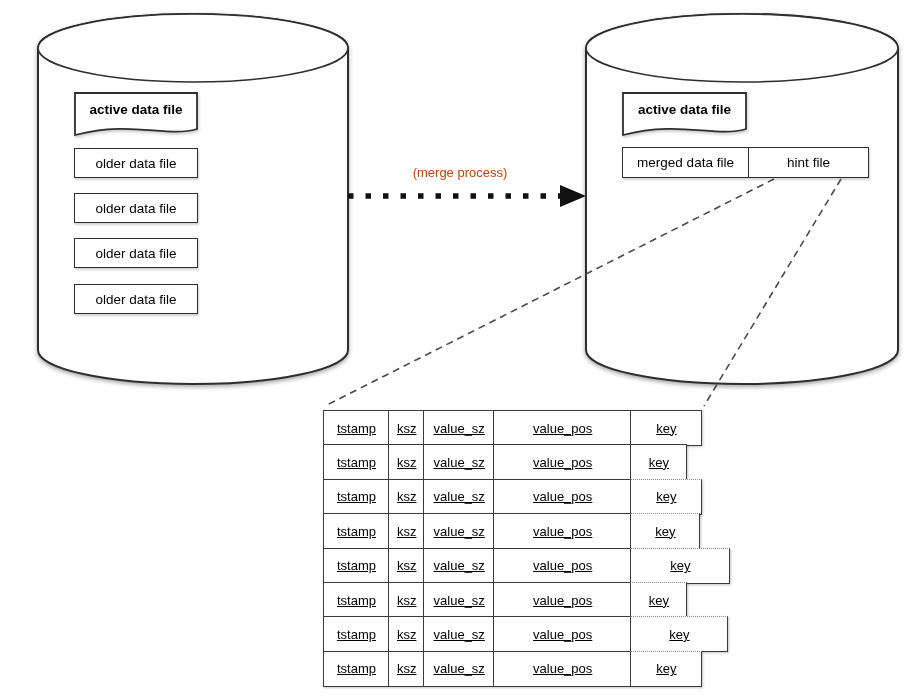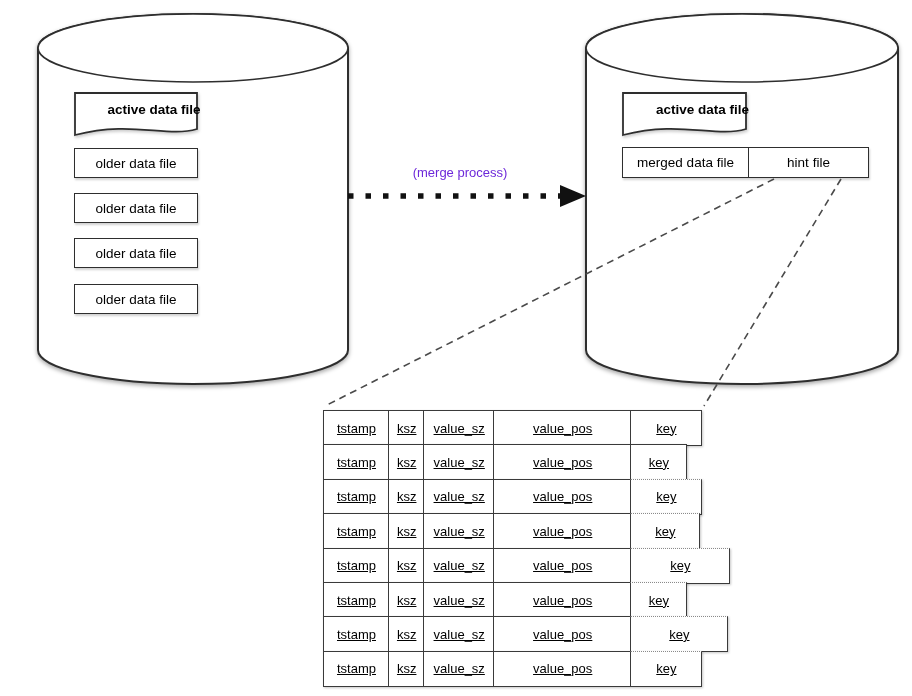--- a/index.html
+++ b/index.html
@@ -7,37 +7,37 @@
     position: relative; width: 912px; height: 696px; background: #ffffff;
     font-family: "Liberation Sans", sans-serif; color: #000; overflow: hidden;
   }
   .cyl { position: absolute; filter: drop-shadow(0.5px 2.5px 2px rgba(0,0,0,0.35)); }
   .box {
     position: absolute; box-sizing: border-box; height: 30px;
     border: 1.6px solid #2e2e2e; background: #fff;
     display: flex; align-items: center; justify-content: center;
     font-size: 13.5px; box-shadow: 1px 2px 2px rgba(0,0,0,0.18);
   }
-  .docbox { position: absolute; width: 124px; height: 48px; padding-left: 36px; }
+  .docbox { position: absolute; width: 124px; height: 48px; }
   .docbox svg { position: absolute; left: 0; top: 0; filter: drop-shadow(1px 2px 1.5px rgba(0,0,0,0.2)); }
   .doclabel {
     position: absolute; left: 0; right: 0; top: 10px; text-align: center;
     font-weight: bold; font-size: 13.5px;
   }
   .mergedbox {
     position: absolute; left: 622px; top: 147px; width: 247px; height: 31px;
     box-sizing: border-box; border: 1.6px solid #2e2e2e; background: #fff;
     display: flex; box-shadow: 1px 2px 2px rgba(0,0,0,0.18);
   }
   .mcell { box-sizing: border-box; display: flex; align-items: center; justify-content: center; font-size: 13.5px; }
   .mcell.first { width: 126px; border-right: 1.6px solid #2e2e2e; }
   .mcell.second { flex: 1; }
   .merge-label {
     position: absolute; left: 385px; top: 165px; width: 150px;
-    text-align: center; font-size: 13px; color: #6d28d9;
+    text-align: center; font-size: 13px; color: #c2410c;
   }
   .overlay { position: absolute; left: 0; top: 0; pointer-events: none; }
   #hint-table { position: absolute; left: 323px; top: 410px; text-decoration: underline; }
   .t-row { display: flex; height: 36px; filter: drop-shadow(1.2px 1.4px 0.8px rgba(0,0,0,0.22)); }
   .t-row + .t-row { margin-top: -1.6px; }
   .t-cell {
     box-sizing: border-box; border: 1.6px solid #3a3a3a; background: #fff;
     display: flex; align-items: center; justify-content: center;
     font-size: 13px; margin-left: -1.6px; white-space: nowrap;
   }

